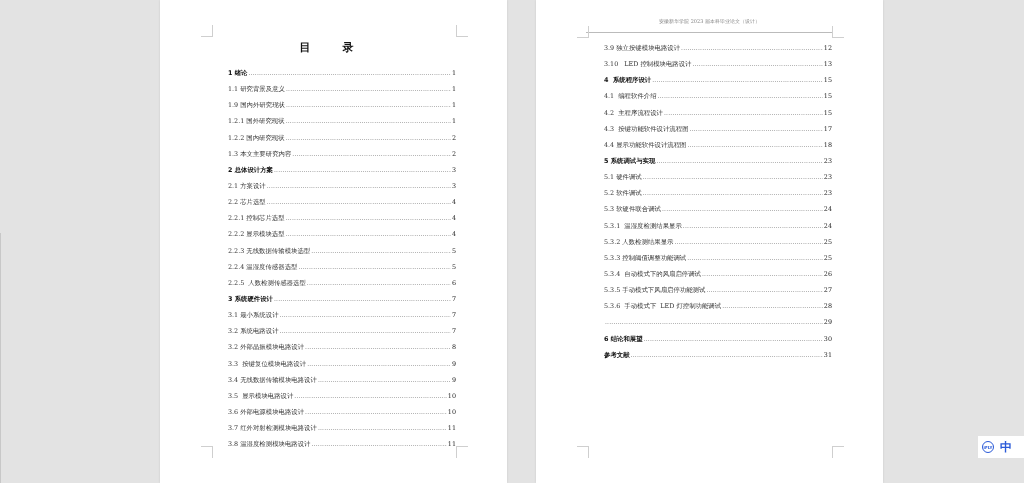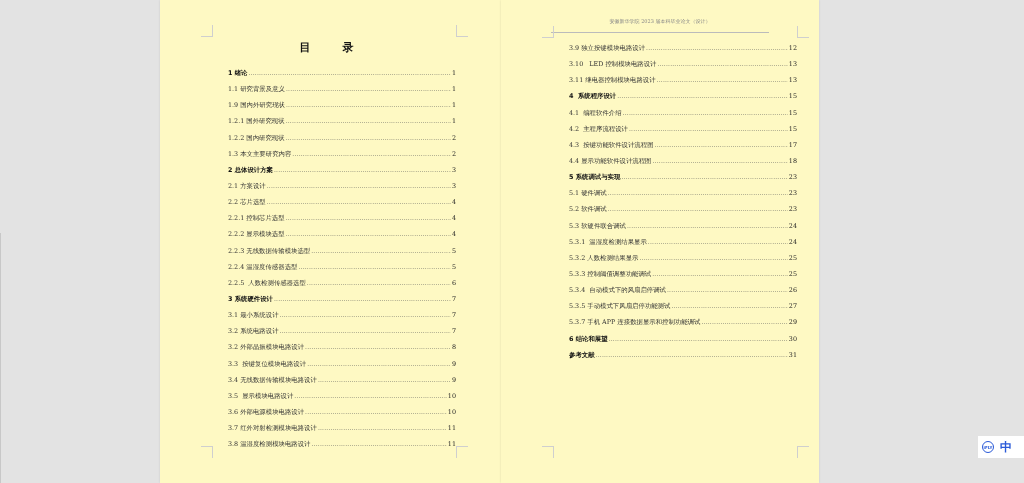--- a/index.html
+++ b/index.html
@@ -6,25 +6,25 @@
   body {
     width:1024px; height:483px; overflow:hidden;
     background:#e3e3e3;
     font-family:"DejaVu Serif","Liberation Serif",serif;
     position:relative;
   }
   .left-edge {
     position:absolute; left:0; top:233px; width:1px; height:250px; background:#c8c8c8;
   }
   .page {
-    position:absolute; top:0; height:483px; background:#fef9c3;
+    position:absolute; top:0; height:483px; background:#ffffff;
     box-shadow:0 0 2px rgba(0,0,0,0.12);
   }
   #page1 { left:160px; width:347px; }
-  #page2 { left:501px; width:318px; }
+  #page2 { left:536px; width:347px; }
   .corner { position:absolute; width:11px; height:11px; border-color:#cfcfcf; border-style:solid; border-width:0; }
   .c-tl { border-right-width:1px; border-bottom-width:1px; }
   .c-tr { border-left-width:1px; border-bottom-width:1px; }
   .c-bl { border-right-width:1px; border-top-width:1px; }
   .c-br { border-left-width:1px; border-top-width:1px; }
   .page-title {
     position:absolute; left:0; width:100%; top:40px; text-align:center;
     font-family:"DejaVu Sans","Liberation Sans",sans-serif;
     font-weight:bold; font-size:11px; letter-spacing:14px; color:#111;
   }
@@ -214,25 +214,20 @@
       <div class="toc-row">
     <span class="t">3.9 独立按键模块电路设计</span>
     <span class="dots"></span>
     <span class="p">12</span>
   </div>
       <div class="toc-row">
     <span class="t">3.10   LED 控制模块电路设计</span>
     <span class="dots"></span>
     <span class="p">13</span>
   </div>
-      <div class="toc-row">
-    <span class="t">3.11 继电器控制模块电路设计</span>
-    <span class="dots"></span>
-    <span class="p">13</span>
-  </div>
       <div class="toc-row bold">
     <span class="t">4  系统程序设计</span>
     <span class="dots"></span>
     <span class="p">15</span>
   </div>
       <div class="toc-row">
     <span class="t">4.1  编程软件介绍</span>
     <span class="dots"></span>
     <span class="p">15</span>
   </div>
@@ -290,21 +285,25 @@
     <span class="t">5.3.4  自动模式下的风扇启停调试</span>
     <span class="dots"></span>
     <span class="p">26</span>
   </div>
       <div class="toc-row">
     <span class="t">5.3.5 手动模式下风扇启停功能测试</span>
     <span class="dots"></span>
     <span class="p">27</span>
   </div>
       <div class="toc-row">
-    <span class="t">5.3.7 手机 APP 连接数据显示和控制功能调试</span>
+    <span class="t">5.3.6  手动模式下  LED 灯控制功能调试</span>
+    <span class="dots"></span>
+    <span class="p">28</span>
+  </div>
+      <div class="toc-row">
     <span class="dots"></span>
     <span class="p">29</span>
   </div>
       <div class="toc-row bold">
     <span class="t">6 结论和展望</span>
     <span class="dots"></span>
     <span class="p">30</span>
   </div>
       <div class="toc-row bold">
     <span class="t">参考文献</span>

